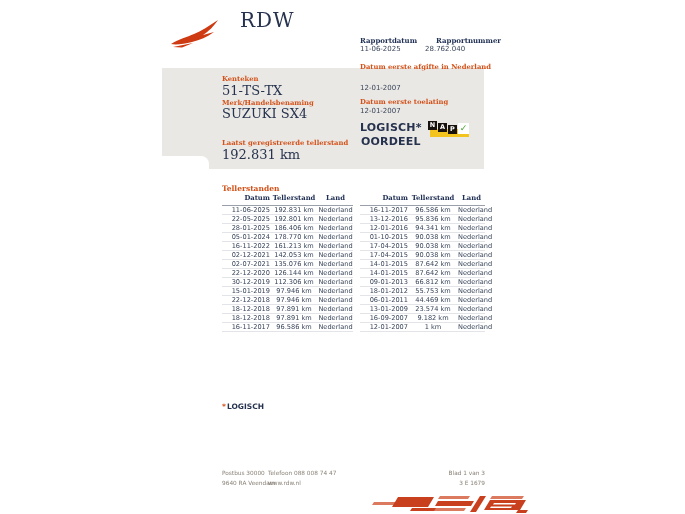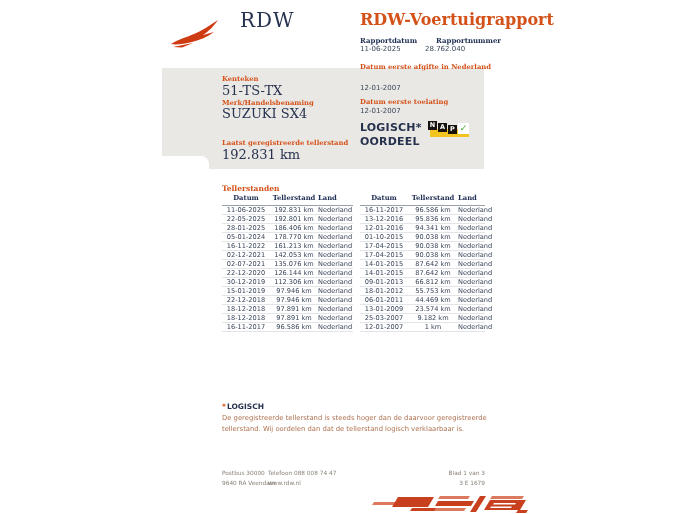--- a/index.html
+++ b/index.html
@@ -14,35 +14,35 @@
   .wordmark { left:221px; top:8px; font:500 20px "DejaVu Serif", serif; color:#26324E; letter-spacing:1px;margin-left:19px; }
   .doc-title { left:360px; top:10px; font:bold 16px "DejaVu Serif", serif; color:#D4521A; }
   .mini-label { font:bold 7px "DejaVu Serif", serif; color:#203055; }
   .mini-value { font:7px "DejaVu Sans", sans-serif; color:#39455A; }
 
   
   .panel { left:162px; top:68px; width:322px; height:101px; background:#EAE8E5; }
   .panel-notch { left:162px; top:156px; width:47px; height:13px; background:#ffffff; border-top-right-radius:8px; }
   .lbl { font:bold 6.8px "DejaVu Serif", serif; color:#D4521A; }
   .display-value { font:13px "DejaVu Serif", serif; color:#26324E; }
-  .oordeel { left:360px; top:121px; font:bold 11px "DejaVu Sans", sans-serif; color:#26324E; line-height:13.5px; letter-spacing:0.2px; }
+  .oordeel { left:360px; top:121px; font:bold 11px "DejaVu Sans", sans-serif; color:#26324E; line-height:13.5px; letter-spacing:0.2px;text-align:center; }
 
   
   .nap { left:428px; top:120px; width:46px; height:21px; }
   .nap-bar { position:absolute; left:2px; top:9px; width:39px; height:8px; background:#F2C41D; }
   .nap-tile { position:absolute; width:9px; height:9px; background:#17120D; color:#fff; font:bold 6.5px "DejaVu Sans", sans-serif; text-align:center; line-height:9.5px; }
   .nap-t0 { left:0; top:1px; } .nap-t1 { left:10px; top:3px; } .nap-t2 { left:20px; top:5px; }
   .nap-check { position:absolute; left:30px; top:3px; width:11px; height:11px; background:#ffffff; color:#3FA32A; font:bold 9px "DejaVu Sans", sans-serif; text-align:center; line-height:11.5px; }
 
   
   .tables-heading { left:222px; top:184px; font:bold 7.5px "DejaVu Serif", serif; color:#D4521A; }
   .tbl { border-collapse:collapse; table-layout:fixed; }
   .tbl th { font:bold 6.8px "DejaVu Serif", serif; color:#203055; padding:0 0 2.5px 0; border-bottom:1px solid #9AA0AB; white-space:nowrap; }
   .tbl td { font:6.6px "DejaVu Sans", sans-serif; color:#39455A; height:8.6px; padding:0; border-bottom:1px solid #E3E4E7; white-space:nowrap; }
-  .tbl .c0 { text-align:center; } .tbl .c1 { text-align:center; } .tbl .c2 { text-align:left;margin-left:47px; }
+  .tbl .c0 { text-align:right; } .tbl .c1 { text-align:center; } .tbl .c2 { text-align:center;margin-left:47px; }
   #table-left { left:222px; top:194px; width:131px; }
   #table-right { left:360px; top:194px; width:125px; }
 
   
   .fn-head { left:222px; top:402px; font:bold 7.5px "DejaVu Sans", sans-serif; color:#26324E; }
   .fn-head .star { color:#D4521A; font-weight:bold; margin-right:1px; }
   .fn-body { left:222px; top:413px; width:272px; font:6.8px "DejaVu Sans", sans-serif; color:#AE7150; line-height:10.5px; }
 
   
   .foot { font:5.8px "DejaVu Sans", sans-serif; color:#8A8278; line-height:9.5px; }
@@ -56,21 +56,20 @@
 <body>
 
 <div id="page">
 
   <svg class="abs" style="left:170px;top:19px" width="52" height="30" viewBox="0 0 52 30">
     <path d="M1 25 C9 20 17 18 24 15 C31 12 39 7 48 1 C43 8 39 12 33 16 L44 13 C37 18 30 21 22 23 C14 25 6 26 1 25 Z" fill="#CE3A12"></path>
     <path d="M3 28 L23 24 L12 28.5 Z" fill="#CE3A12"></path>
     <path d="M26 19 L34 17 L28 20.5 Z" fill="#CE3A12"></path>
   </svg>
   <div class="abs wordmark">RDW</div>
-  <div class="abs doc-title">RDW-Voertuigrapport</div>
   <div class="abs mini-label" style="left:360px;top:36px">Rapportdatum</div>
   <div class="abs mini-label" style="left:436px;top:36px">Rapportnummer</div>
   <div class="abs mini-value" style="left:360px;top:45px">11-06-2025</div>
   <div class="abs mini-value" style="left:425px;top:45px">28.762.040</div>
 
   <div class="abs panel"></div>
   <div class="abs panel-notch"></div>
 
   <div class="abs lbl" style="left:222px;top:75px">Kenteken</div>
   <div class="abs display-value" style="left:222px;top:83px">51-TS-TX</div>
@@ -254,36 +253,35 @@
           <td class="c0">06-01-2011</td>
           <td class="c1">44.469 km</td>
           <td class="c2">Nederland</td>
         </tr>
         <tr>
           <td class="c0">13-01-2009</td>
           <td class="c1">23.574 km</td>
           <td class="c2">Nederland</td>
         </tr>
         <tr>
-          <td class="c0">25-03-2007</td>
+          <td class="c0">16-09-2007</td>
           <td class="c1">9.182 km</td>
           <td class="c2">Nederland</td>
         </tr>
         <tr>
           <td class="c0">12-01-2007</td>
           <td class="c1">1 km</td>
           <td class="c2">Nederland</td>
         </tr>
       </tbody>
   </table>
 
   <div class="abs fn-head">
     <span class="star">*</span><span>LOGISCH</span>
   </div>
-  <div class="abs fn-body">De geregistreerde tellerstand is steeds hoger dan de daarvoor geregistreerde tellerstand. Wij oordelen dan dat de tellerstand logisch verklaarbaar is.</div>
 
   <div class="abs foot foot-1">
     <div>Postbus 30000</div>
     <div>9640 RA Veendam</div>
   </div>
   <div class="abs foot foot-2">
     <div>Telefoon 088 008 74 47</div>
     <div>www.rdw.nl</div>
   </div>
   <div class="abs foot foot-3">

